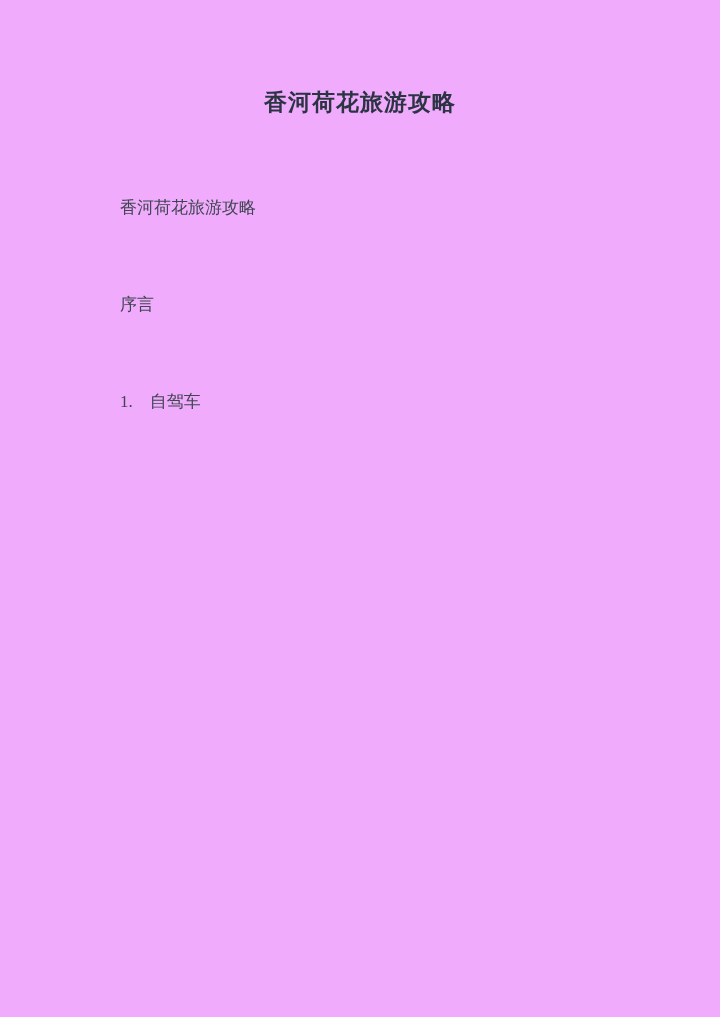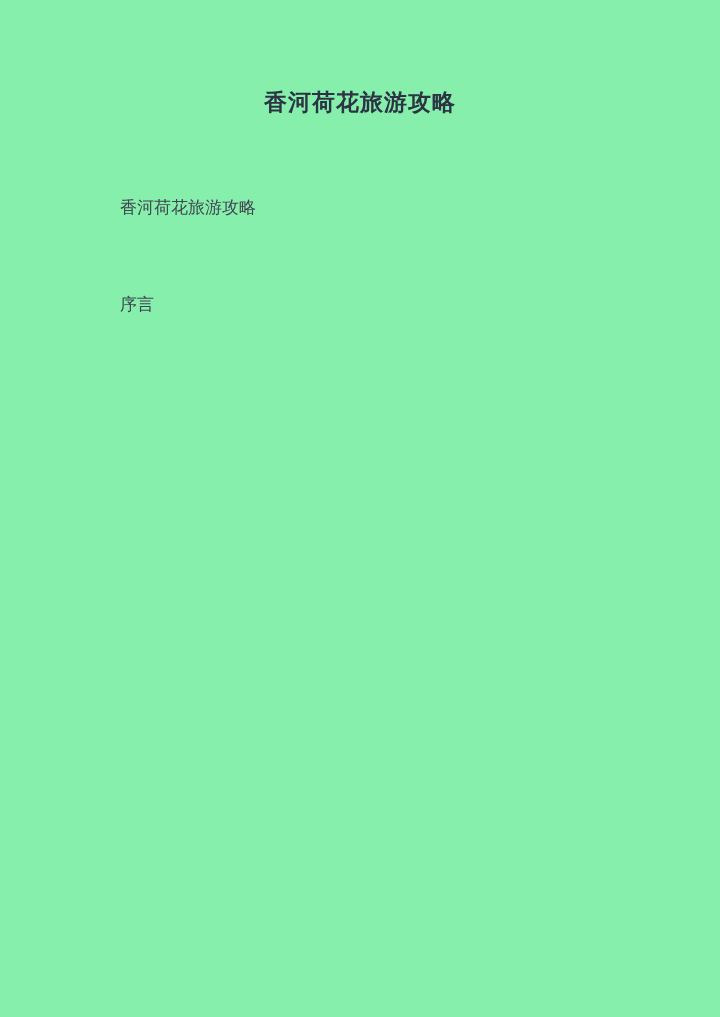--- a/index.html
+++ b/index.html
@@ -6,21 +6,21 @@
     margin: 0;
     padding: 0;
     background: #ffffff;
   }
   .page {
     position: relative;
     width: 720px;
     height: 1017px;
     box-sizing: border-box;
     padding: 78px 84px 0 84px;
-    background: #86efac;
+    background: #f0abfc;
     overflow: hidden;
     font-family: "Liberation Serif", "DejaVu Serif", serif;
     color: #3f4551;
   }
   .doc-title {
     margin: 0 0 58px 0;
     font-size: 23px;
     font-weight: bold;
     line-height: 50px;
     text-align: center;
@@ -44,13 +44,14 @@
 <div class="page">
   <h1 class="doc-title">香河荷花旅游攻略</h1>
 
   <p class="para">香河荷花旅游攻略</p>
 
   <p class="para">序言</p>
 
 
 
 
+  <p class="para">1.　自驾车</p>
 </div>
 
 </body></html>

